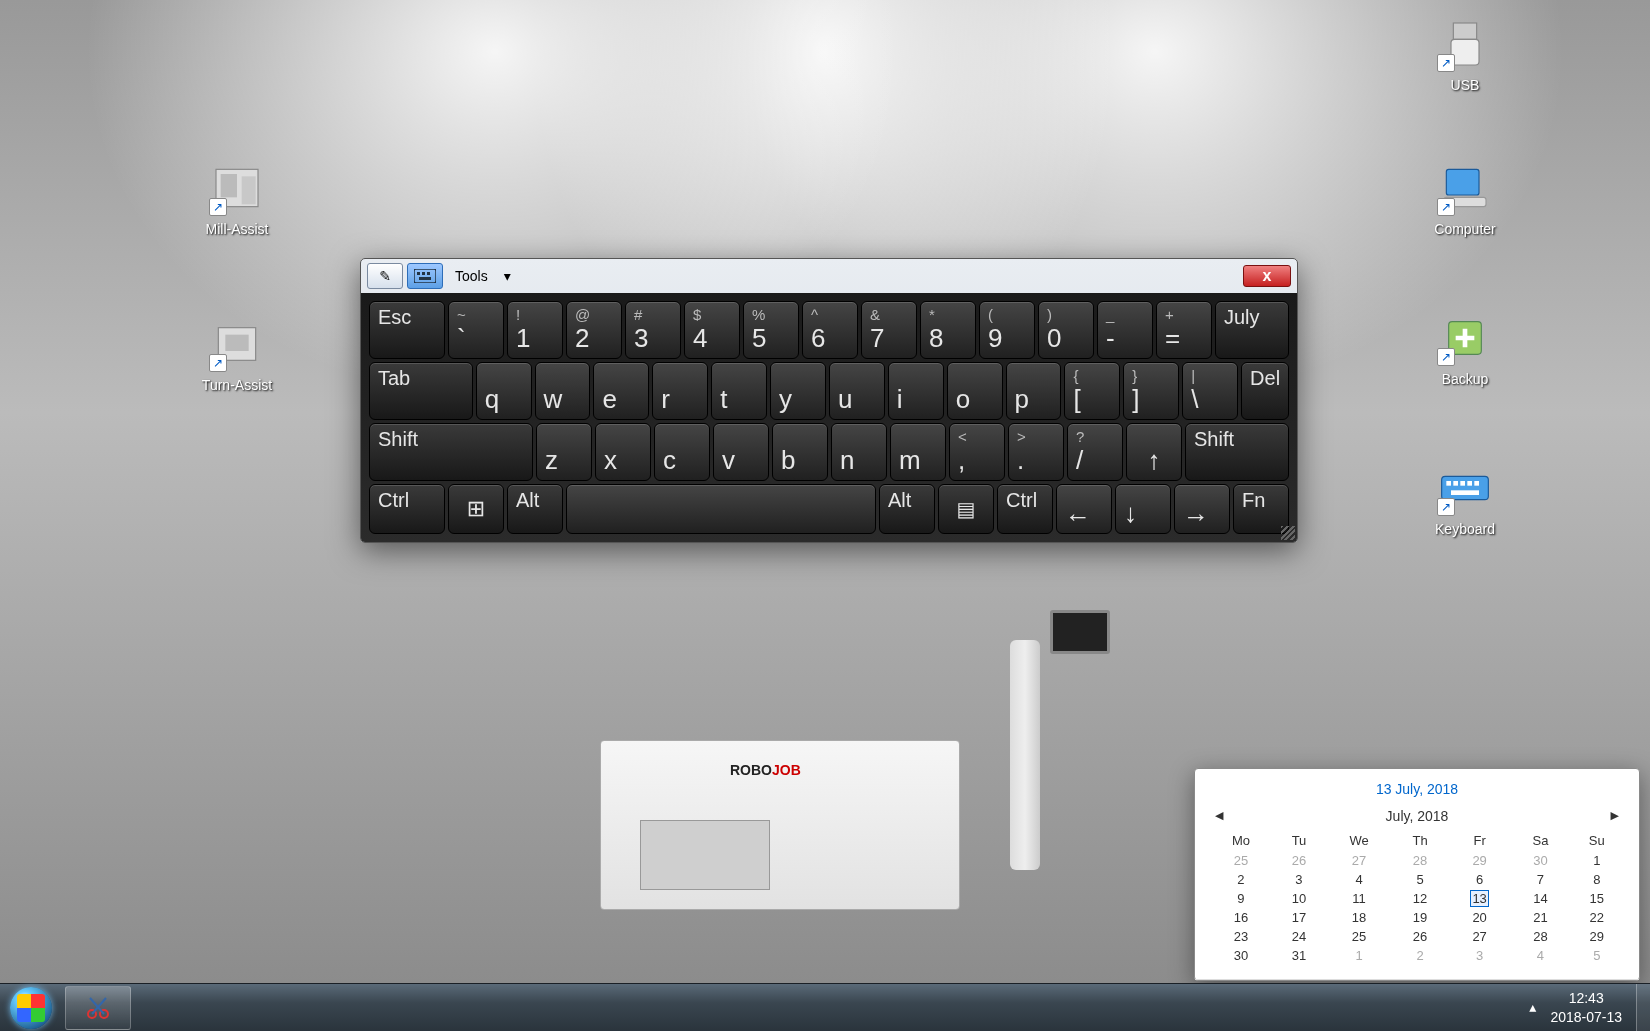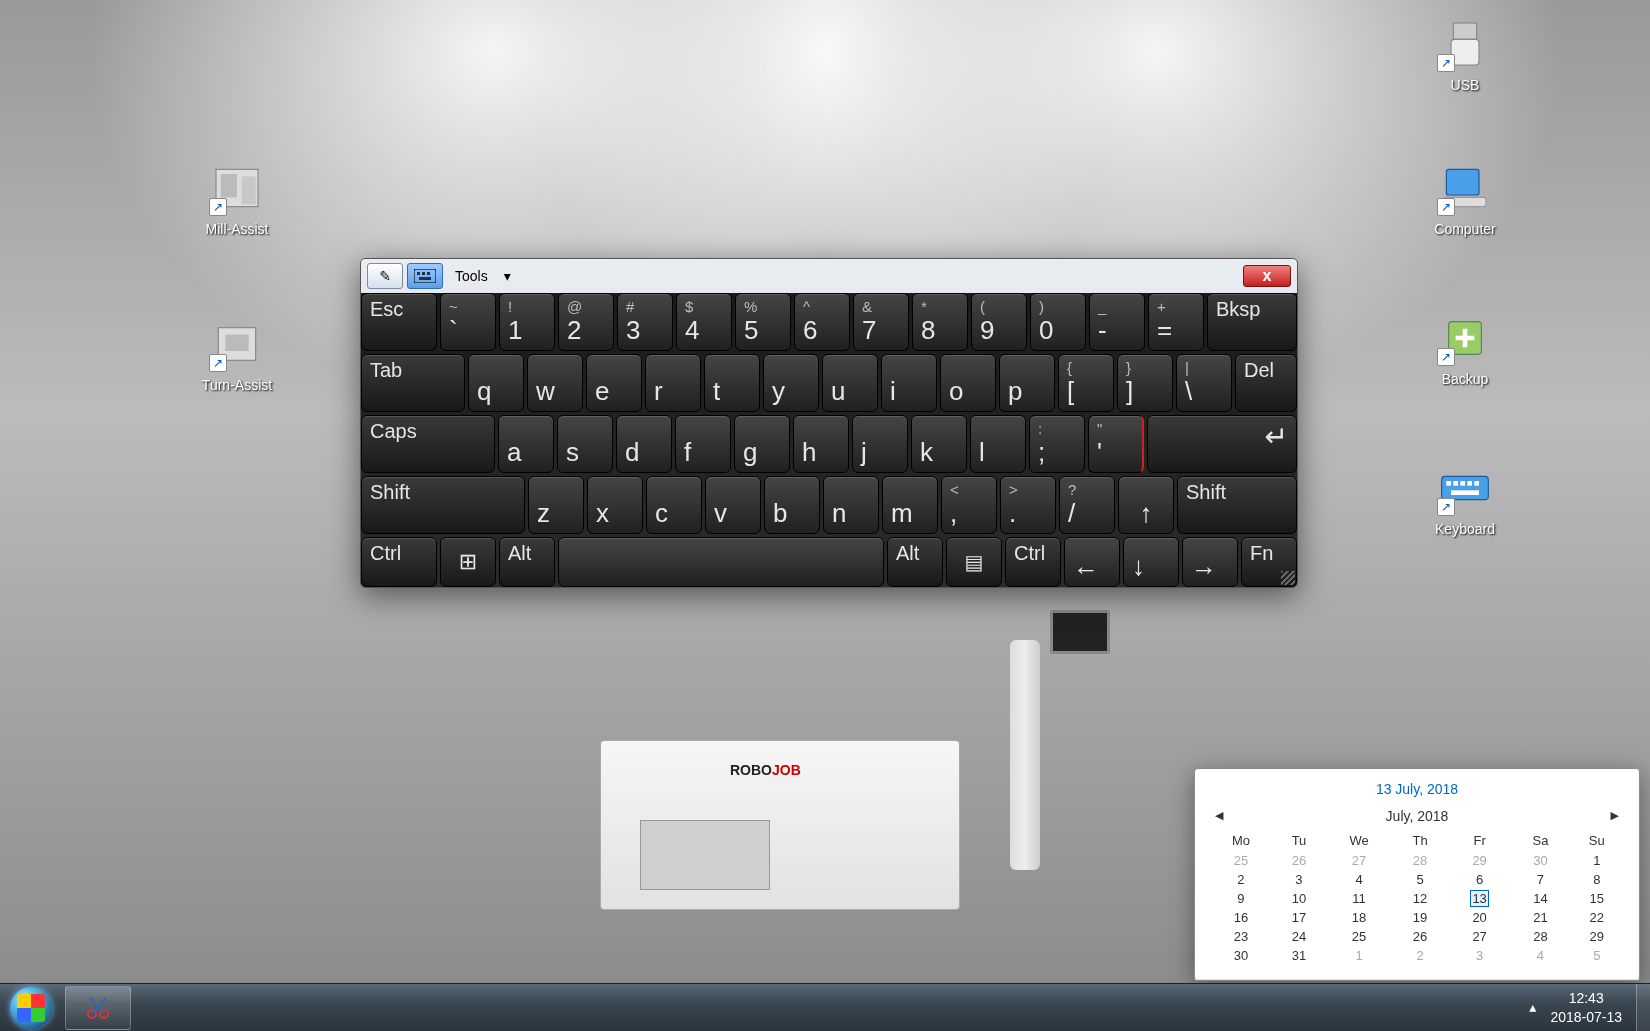--- a/index.html
+++ b/index.html
@@ -11,21 +11,21 @@
 .desktop-icon .shortcut { position: absolute; bottom: 0; left: 0; width: 18px; height: 18px; background: #fff; border: 1px solid #888; border-radius: 2px; display: flex; align-items: center; justify-content: center; font-size: 12px; color: #005bc5; }
 .desktop-icon span { color: #fff; text-shadow: 1px 1px 2px #000; font-size: 14px; }
 
 
 .osk { position: absolute; left: 360px; top: 258px; width: 938px; background: linear-gradient(#e9edf2,#cfd6de); border: 1px solid #555; border-radius: 5px; box-shadow: 0 8px 30px rgba(0,0,0,0.5); }
 .osk-title { height: 34px; display: flex; align-items: center; padding: 0 6px; gap: 4px; }
 .osk-mode { width: 36px; height: 26px; border: 1px solid #7a8aa0; background: linear-gradient(#fff,#d6e0ec); border-radius: 3px; display: flex; align-items: center; justify-content: center; font-size: 14px; }
 .osk-mode.active { background: linear-gradient(#9ec8ff,#5da0e6); border-color:#2d6db8; }
 .osk-tools { margin-left: 8px; font-size: 14px; display: flex; align-items: center; gap: 16px; cursor: pointer; }
 .osk-close { margin-left: auto; width: 48px; height: 22px; background: linear-gradient(#f08080,#c52020); border: 1px solid #7a1010; border-radius: 3px; color: #fff; display: flex; align-items: center; justify-content: center; font-weight: bold; }
-.osk-body { background: linear-gradient(#1a1a1a,#2b2b2b); padding: 0; border-radius: 0 0 4px 4px; position:relative;}
+.osk-body { background: linear-gradient(#1a1a1a,#2b2b2b); padding: 8px; border-radius: 0 0 4px 4px; position:relative;}
 .krow { display: flex; gap: 3px; margin-bottom: 3px; }
 .key { background: linear-gradient(#454545,#202020); border: 1px solid #000; border-radius: 6px; color: #e6e6e6; height: 58px; display: flex; flex-direction: column; justify-content: flex-end; padding: 4px 8px; font-size: 26px; cursor: pointer; box-shadow: inset 0 1px 0 rgba(255,255,255,0.15); position:relative;}
 .key .up { font-size: 15px; color: #bbb; position: absolute; top: 4px; left: 8px; }
 .key.sp { background: linear-gradient(#3a3a3a,#181818); font-size: 20px; align-items: flex-start; justify-content: flex-start; }
 .resize { position:absolute; right:2px; bottom:2px; width:14px; height:14px; background: repeating-linear-gradient(135deg,#666 0 2px,transparent 2px 4px);}
 
 
 .dtpop { position: absolute; right: 10px; bottom: 50px; width: 446px; background: #fff; border: 1px solid #8a8a8a; border-radius: 4px; box-shadow: 0 6px 24px rgba(0,0,0,0.4); padding: 12px 14px 0; }
 .dtpop .hdr { color: #0066cc; font-size: 14px; text-align: center; margin-bottom: 10px; }
 .dtpop .mid { display: flex; gap: 16px; }
@@ -200,21 +200,21 @@
           <span>0</span>
         </div>
       <div class="key" style="width:56px">
           <span class="up">_</span>
           <span>-</span>
         </div>
       <div class="key" style="width:56px">
           <span class="up">+</span>
           <span>=</span>
         </div>
-      <div class="key sp" style="flex:1">Bksp</div>
+      <div class="key sp" style="flex:1">July</div>
     </div>
 
     <div class="krow">
       <div class="key sp" style="width:104px">Tab</div>
       <div class="key" style="width:56px">q</div>
       <div class="key" style="width:56px">w</div>
       <div class="key" style="width:56px">e</div>
       <div class="key" style="width:56px">r</div>
       <div class="key" style="width:56px">t</div>
       <div class="key" style="width:56px">y</div>
@@ -230,41 +230,20 @@
           <span class="up">}</span>
           <span>]</span>
         </div>
       <div class="key" style="width:56px">
           <span class="up">|</span>
           <span>\</span>
         </div>
       <div class="key sp" style="flex:1">Del</div>
     </div>
 
-    <div class="krow">
-      <div class="key sp" style="width:134px">Caps</div>
-      <div class="key" style="width:56px">a</div>
-      <div class="key" style="width:56px">s</div>
-      <div class="key" style="width:56px">d</div>
-      <div class="key" style="width:56px">f</div>
-      <div class="key" style="width:56px">g</div>
-      <div class="key" style="width:56px">h</div>
-      <div class="key" style="width:56px">j</div>
-      <div class="key" style="width:56px">k</div>
-      <div class="key" style="width:56px">l</div>
-      <div class="key" style="width:56px">
-          <span class="up">:</span>
-          <span>;</span>
-        </div>
-      <div class="key" style="width:56px;border-right:2px solid #d02020">
-          <span class="up">"</span>
-          <span>'</span>
-        </div>
-      <div class="key sp" style="flex:1; align-items:flex-end; font-size:28px">↵</div>
-    </div>
 
     <div class="krow">
       <div class="key sp" style="width:164px">Shift</div>
       <div class="key" style="width:56px">z</div>
       <div class="key" style="width:56px">x</div>
       <div class="key" style="width:56px">c</div>
       <div class="key" style="width:56px">v</div>
       <div class="key" style="width:56px">b</div>
       <div class="key" style="width:56px">n</div>
       <div class="key" style="width:56px">m</div>

